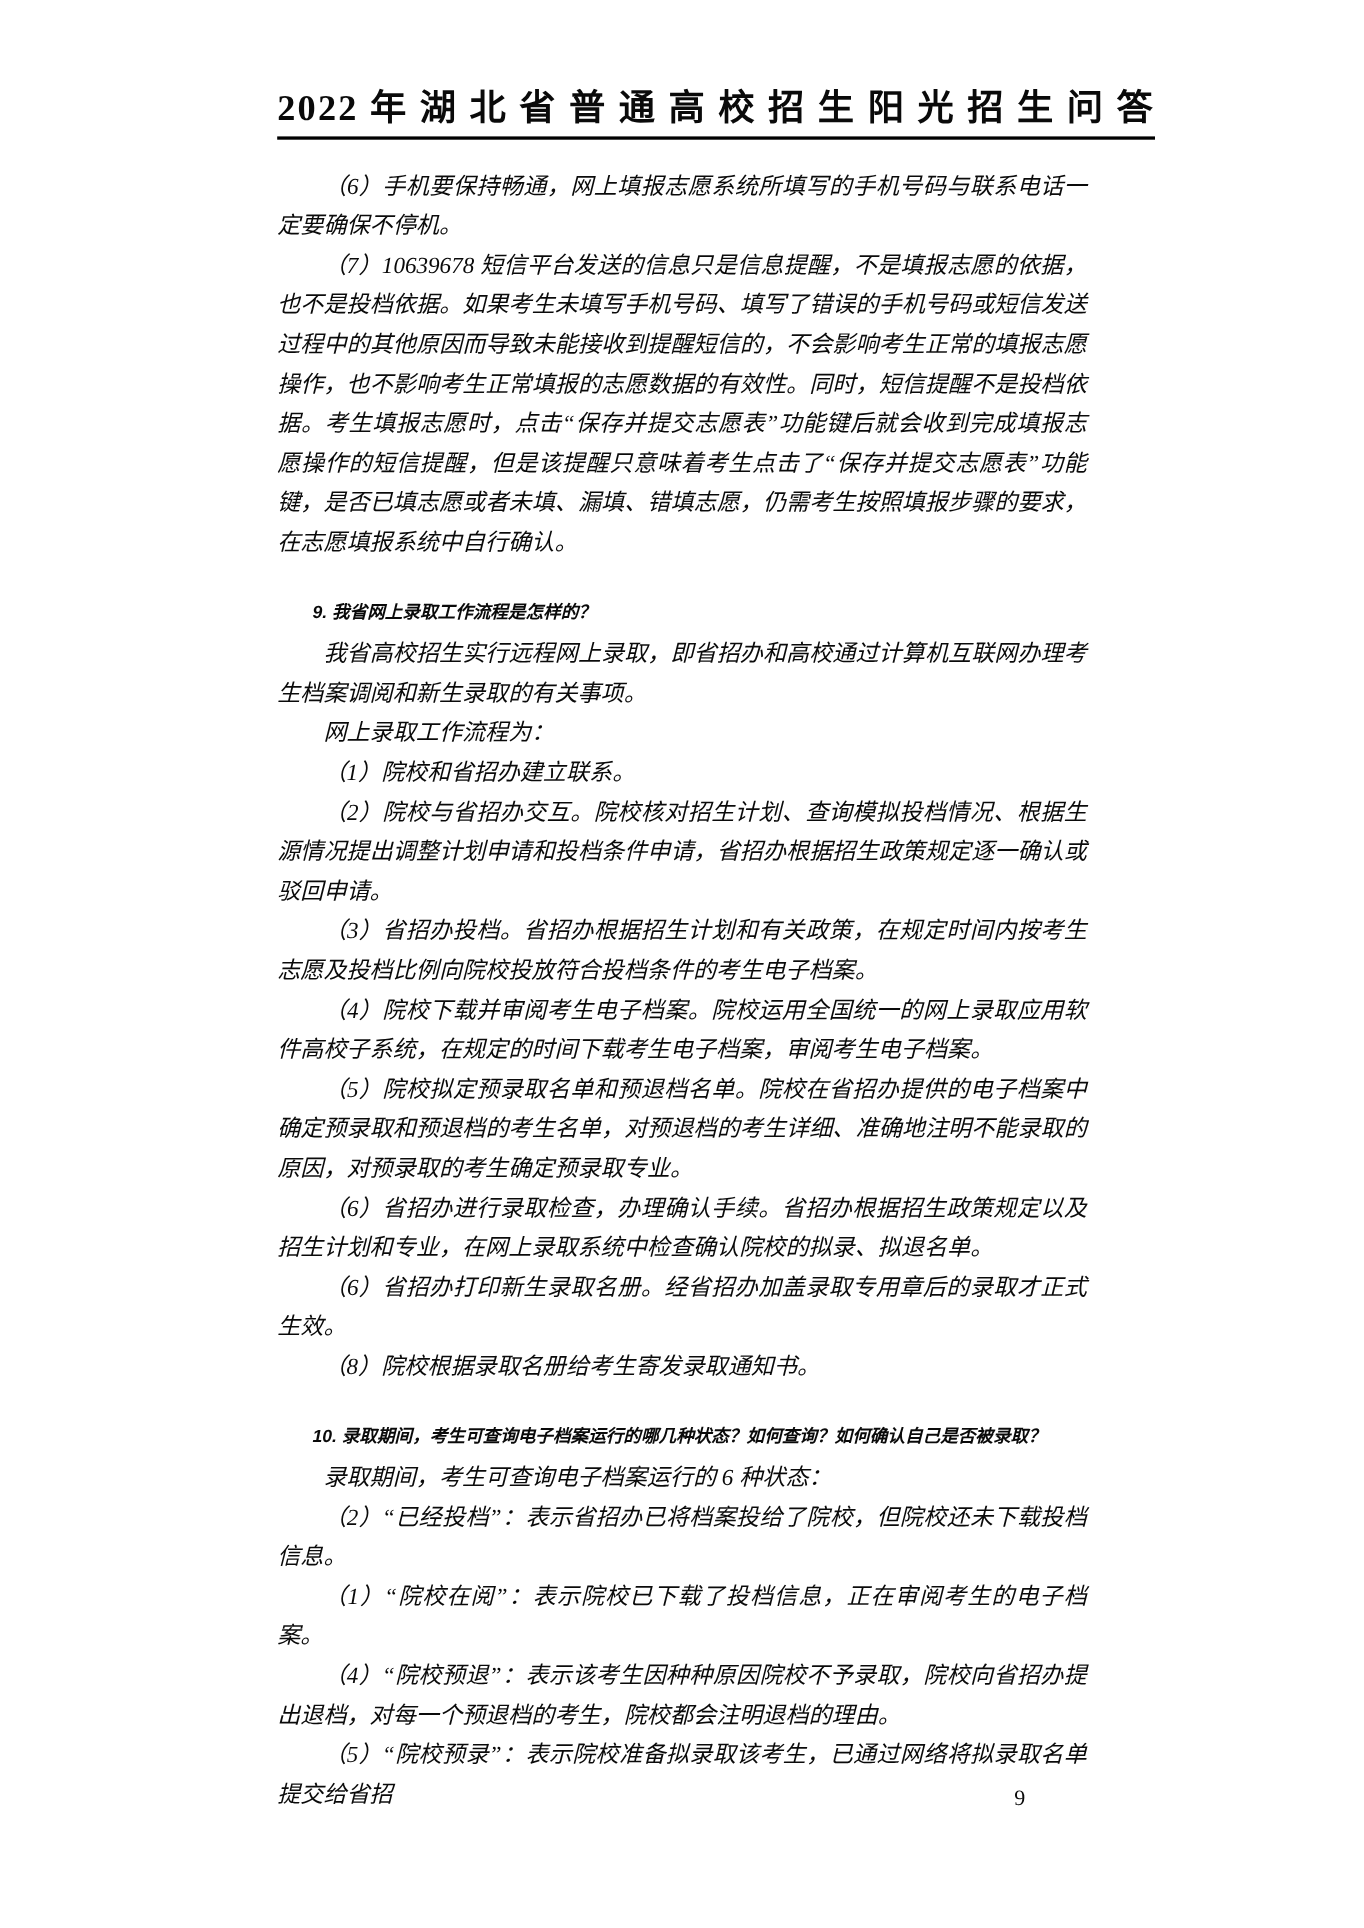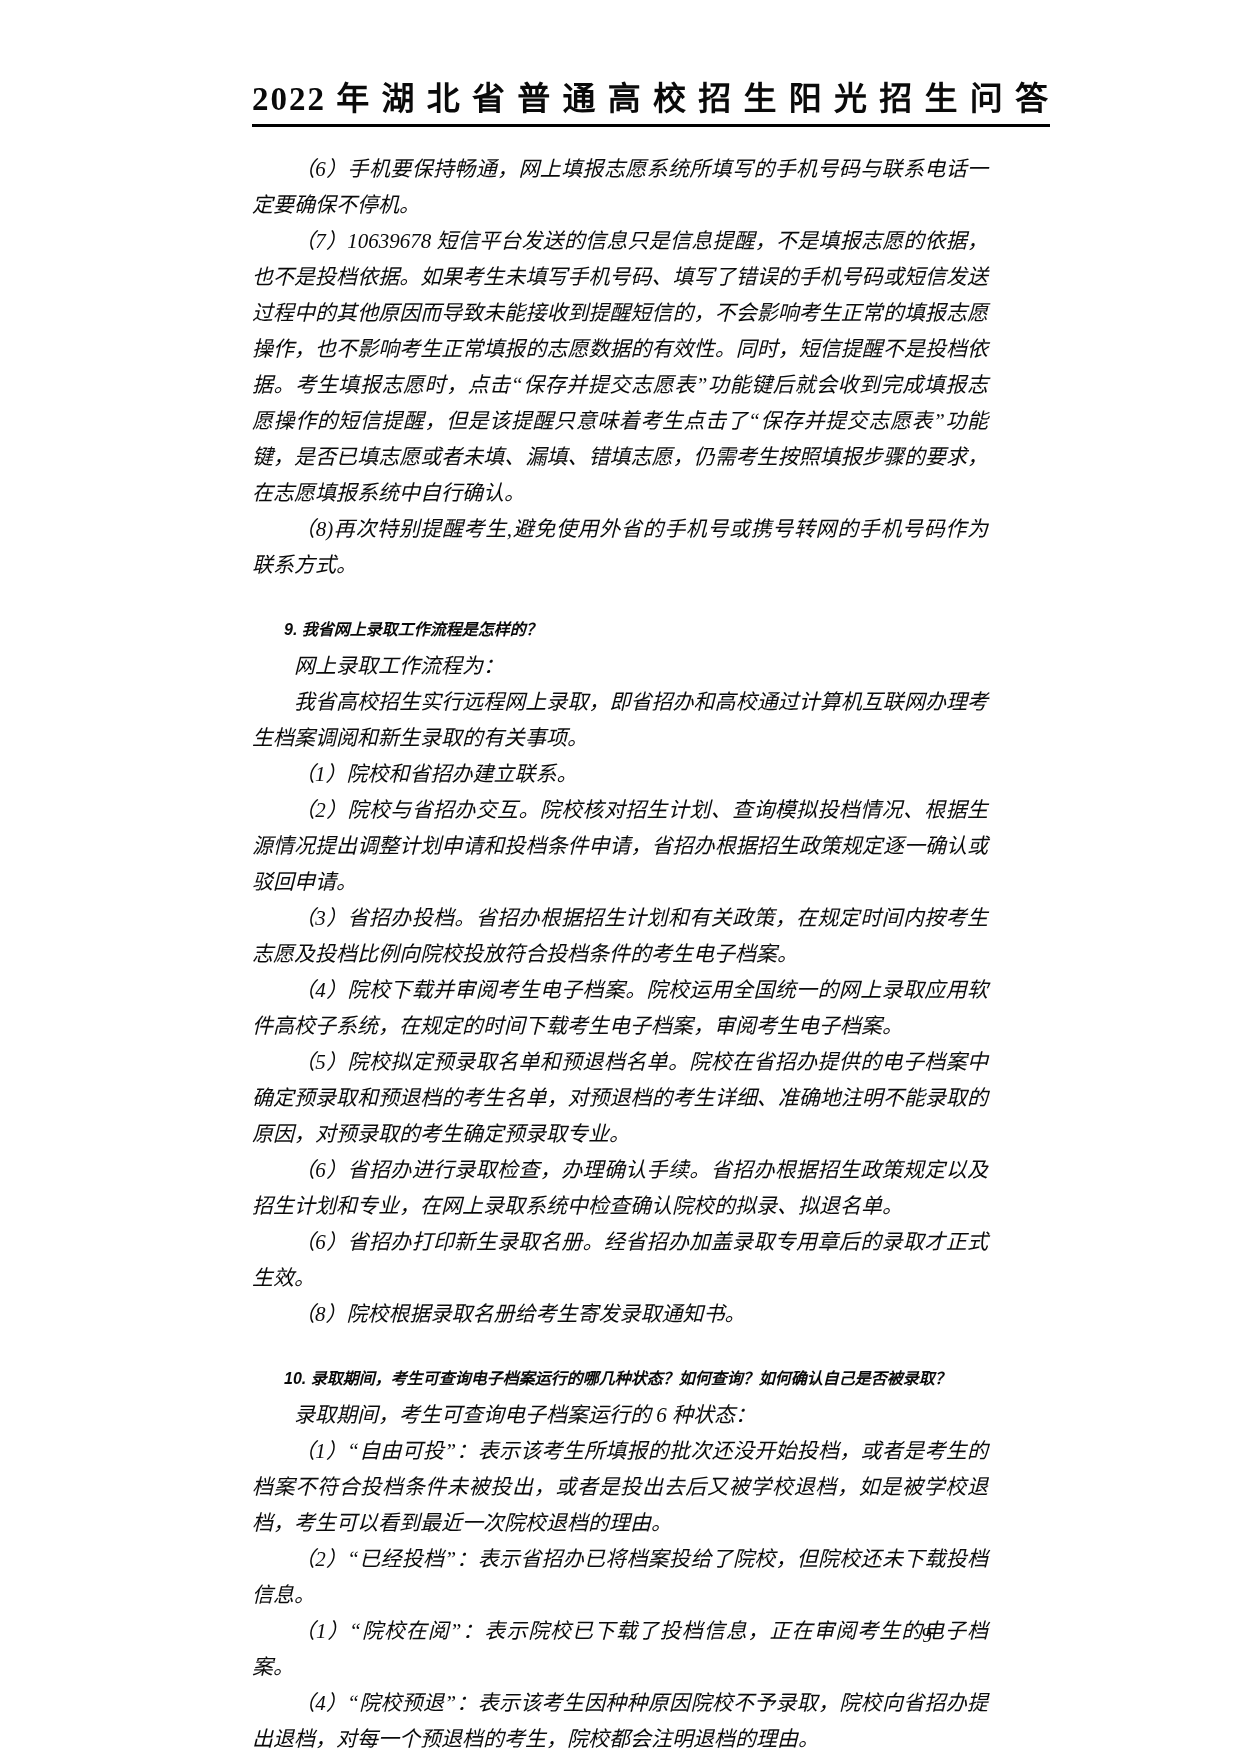--- a/index.html
+++ b/index.html
@@ -63,41 +63,39 @@
 
 <div class="page">
 
   <h1 class="doc-title"><span class="title-underline">2022 年 湖 北 省 普 通 高 校 招 生 阳 光 招 生 问 答</span></h1>
 
   <div class="body-text">
 
     <section>
       <p class="para">（6）手机要保持畅通，网上填报志愿系统所填写的手机号码与联系电话一定要确保不停机。</p>
       <p class="para">（7）10639678 短信平台发送的信息只是信息提醒，不是填报志愿的依据，也不是投档依据。如果考生未填写手机号码、填写了错误的手机号码或短信发送过程中的其他原因而导致未能接收到提醒短信的，不会影响考生正常的填报志愿操作，也不影响考生正常填报的志愿数据的有效性。同时，短信提醒不是投档依据。考生填报志愿时，点击“保存并提交志愿表”功能键后就会收到完成填报志愿操作的短信提醒，但是该提醒只意味着考生点击了“保存并提交志愿表”功能键，是否已填志愿或者未填、漏填、错填志愿，仍需考生按照填报步骤的要求，在志愿填报系统中自行确认。</p>
-      <p class="para">（8)再次特别提醒考生,避免使用外省的手机号或携号转网的手机号码作为联系方式。</p>
     </section>
 
     <section>
       <h2 class="q-heading">9. 我省网上录取工作流程是怎样的？</h2>
+      <p class="para">我省高校招生实行远程网上录取，即省招办和高校通过计算机互联网办理考生档案调阅和新生录取的有关事项。</p>
       <p class="para">网上录取工作流程为：</p>
-      <p class="para">我省高校招生实行远程网上录取，即省招办和高校通过计算机互联网办理考生档案调阅和新生录取的有关事项。</p>
       <p class="para">（1）院校和省招办建立联系。</p>
       <p class="para">（2）院校与省招办交互。院校核对招生计划、查询模拟投档情况、根据生源情况提出调整计划申请和投档条件申请，省招办根据招生政策规定逐一确认或驳回申请。</p>
       <p class="para">（3）省招办投档。省招办根据招生计划和有关政策，在规定时间内按考生志愿及投档比例向院校投放符合投档条件的考生电子档案。</p>
       <p class="para">（4）院校下载并审阅考生电子档案。院校运用全国统一的网上录取应用软件高校子系统，在规定的时间下载考生电子档案，审阅考生电子档案。</p>
       <p class="para">（5）院校拟定预录取名单和预退档名单。院校在省招办提供的电子档案中确定预录取和预退档的考生名单，对预退档的考生详细、准确地注明不能录取的原因，对预录取的考生确定预录取专业。</p>
       <p class="para">（6）省招办进行录取检查，办理确认手续。省招办根据招生政策规定以及招生计划和专业，在网上录取系统中检查确认院校的拟录、拟退名单。</p>
       <p class="para">（6）省招办打印新生录取名册。经省招办加盖录取专用章后的录取才正式生效。</p>
       <p class="para">（8）院校根据录取名册给考生寄发录取通知书。</p>
     </section>
 
     <section>
       <h2 class="q-heading">10. 录取期间，考生可查询电子档案运行的哪几种状态？如何查询？如何确认自己是否被录取？</h2>
       <p class="para">录取期间，考生可查询电子档案运行的 6 种状态：</p>
-      <p class="para">（1）“自由可投”：表示该考生所填报的批次还没开始投档，或者是考生的档案不符合投档条件未被投出，或者是投出去后又被学校退档，如是被学校退档，考生可以看到最近一次院校退档的理由。</p>
       <p class="para">（2）“已经投档”：表示省招办已将档案投给了院校，但院校还未下载投档信息。</p>
       <p class="para">（1）“院校在阅”：表示院校已下载了投档信息，正在审阅考生的电子档案。</p>
       <p class="para">（4）“院校预退”：表示该考生因种种原因院校不予录取，院校向省招办提出退档，对每一个预退档的考生，院校都会注明退档的理由。</p>
       <p class="para">（5）“院校预录”：表示院校准备拟录取该考生，已通过网络将拟录取名单提交给省招</p>
     </section>
 
   </div>
 
   <div class="page-number">9</div>
 

